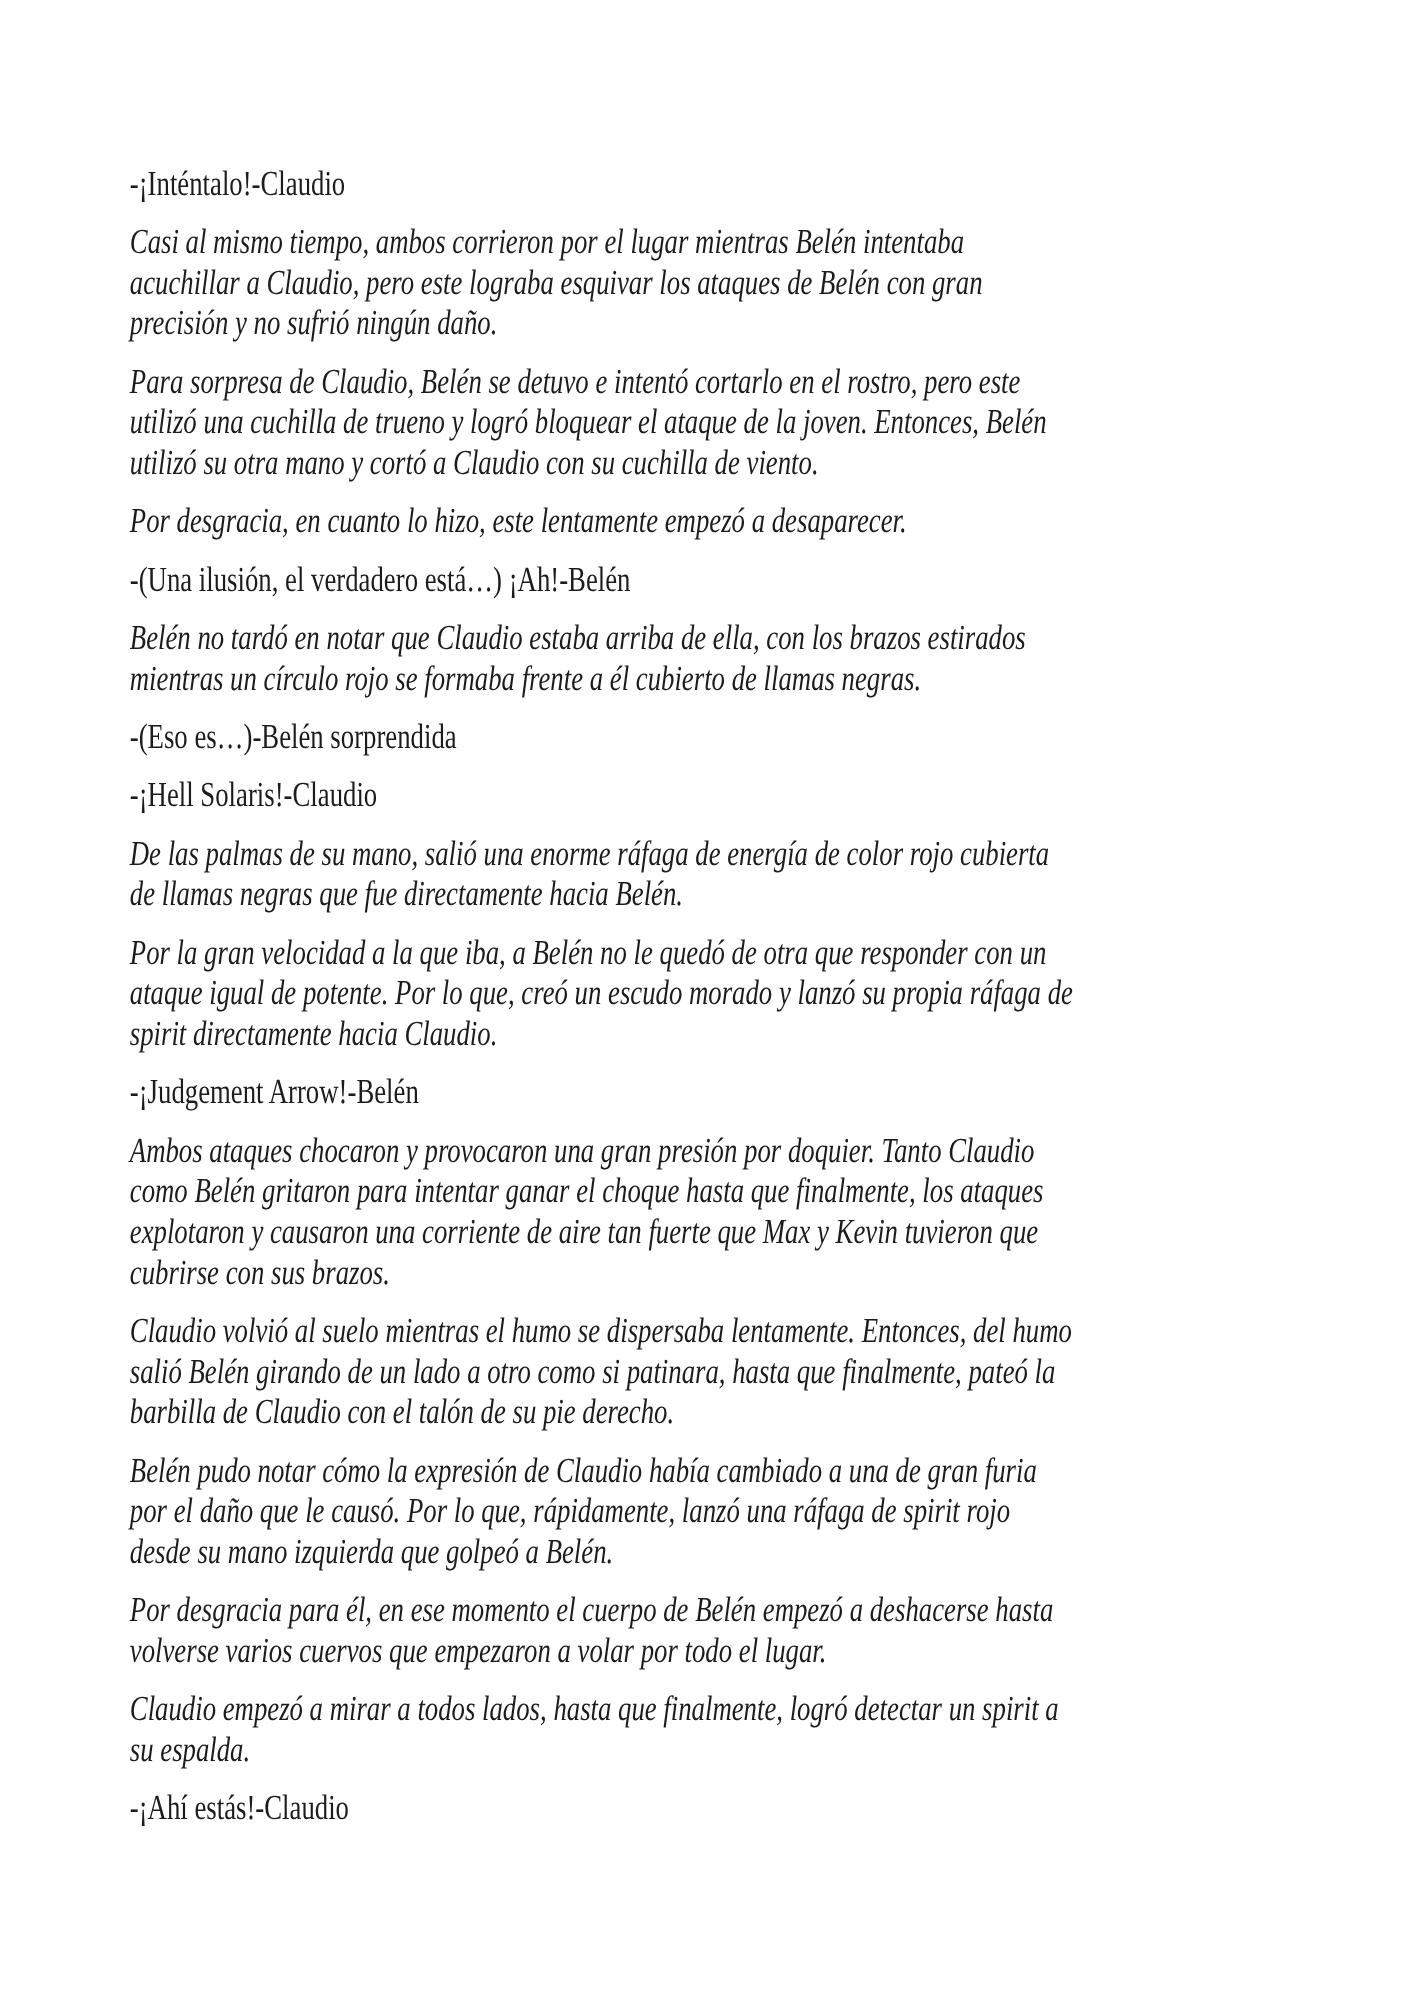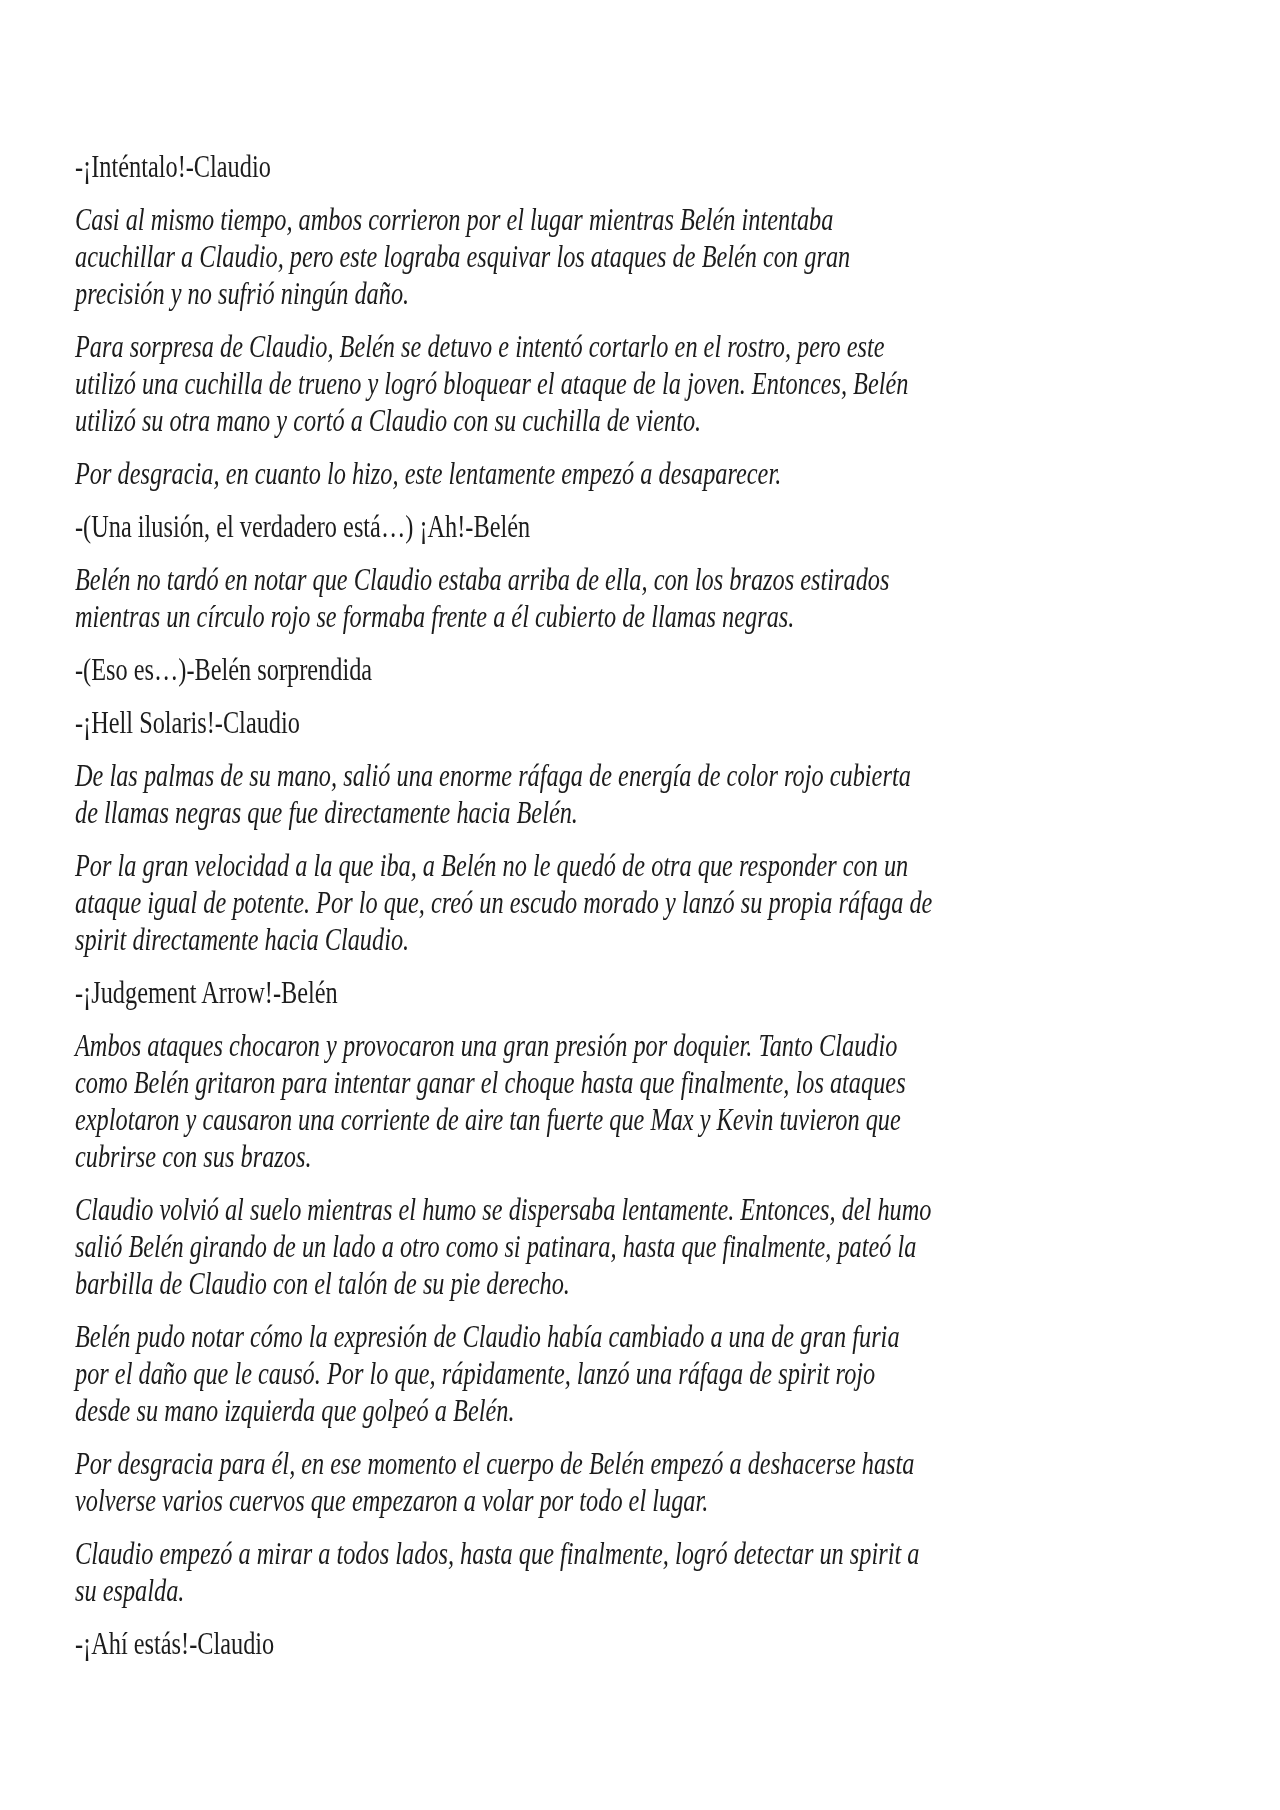--- a/index.html
+++ b/index.html
@@ -8,21 +8,21 @@
   }
   body {
     width: 1280px;
     height: 1810px;
     background: #ffffff;
     overflow: hidden;
     font-family: "Liberation Serif", "DejaVu Serif", serif;
   }
   .doc-page {
     box-sizing: border-box;
-    padding: 148px 0 0 75px;
+    padding: 148px 0 0 118px;
     width: 1280px;
     height: 1810px;
   }
   .doc-body {
     width: 1320px; 
   }
   .para {
     margin: 0 0 16px 0;
     font-size: 32px;
     line-height: 37px;

